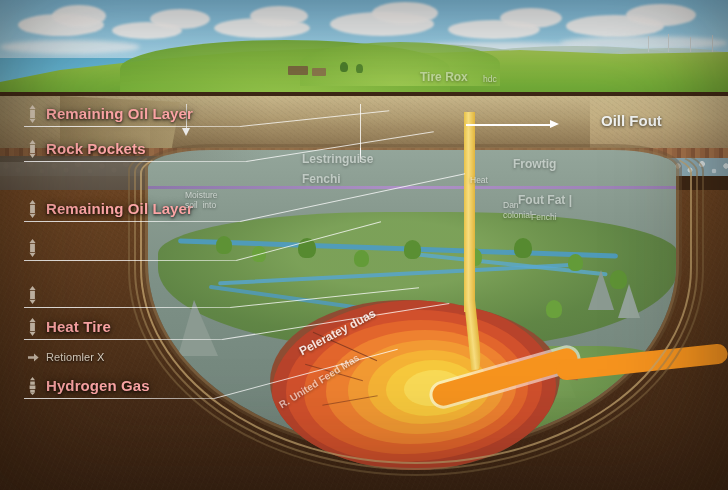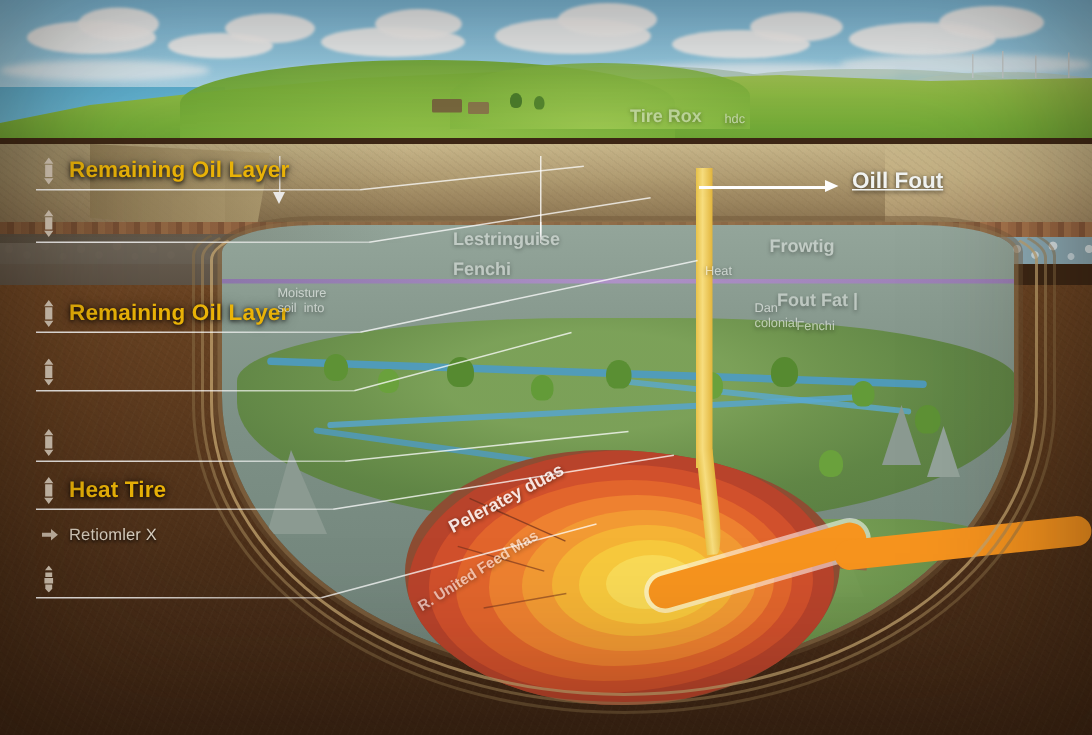--- a/index.html
+++ b/index.html
@@ -20,21 +20,21 @@
   .sea-r{position:absolute;background:linear-gradient(180deg,#79c2e0,#a4d6e8);border-radius:40% 55% 50% 45%;}
 
   
   .hill{position:absolute;border-radius:50% 50% 0 0;}
 
   
   .magma{position:absolute;border-radius:52% 48% 56% 44% / 54% 50% 50% 46%;}
 
   
   .lbl{position:absolute;display:flex;align-items:center;gap:9px;white-space:nowrap;}
-  .lbl .txt{font-weight:bold;color:#eab308;text-shadow:0 1px 3px rgba(0,0,0,.85),0 0 8px rgba(0,0,0,.55);
+  .lbl .txt{font-weight:bold;color:#fca5a5;text-shadow:0 1px 3px rgba(0,0,0,.85),0 0 8px rgba(0,0,0,.55);
             letter-spacing:.1px;font-size:15px;}
   .lbl.small .txt{font-weight:normal;font-size:11px;color:#d9cfc0;text-shadow:0 1px 2px rgba(0,0,0,.8);}
   .rule{position:absolute;height:1px;background:linear-gradient(90deg,rgba(255,255,255,.95),rgba(255,255,255,.5));}
   .lead{position:absolute;height:1px;background:rgba(255,255,255,.75);transform-origin:0 0;}
 
   .mark{width:9px;height:17px;flex:0 0 auto;}
 
   
   .ilbl{position:absolute;white-space:nowrap;color:#f2f4f2;font-size:12px;font-weight:bold;
         text-shadow:0 1px 3px rgba(0,0,0,.7);opacity:.72;}
@@ -240,20 +240,21 @@
             <path d="M4.5 0 7.6 4.1H1.4zM2.1 4.8h4.8v8.2H2.1zM4.5 18 1.4 13.8h6.2z" fill="#d8cbba"></path>
           </svg></span>
         <span class="txt">Remaining Oil Layer</span>
       </div>
       <div class="rule" style="left: 24px; top: 126px; width: 216px;"></div>
       <div class="lead" style="left: 240px; top: 126px; width: 150px; transform: rotate(-6deg);"></div>
       <div class="lbl" style="left: 28px; top: 140px;">
         <span class="mark"><svg width="9" height="18" viewBox="0 0 9 18">
             <path d="M4.5 0 7.6 4.1H1.4zM2.1 4.8h4.8v8.2H2.1zM4.5 18 1.4 13.8h6.2z" fill="#d8cbba"></path>
           </svg></span>
+        <span class="txt">Rock Pockets</span>
       </div>
       <div class="rule" style="left: 24px; top: 161px; width: 222px;"></div>
       <div class="lead" style="left: 246px; top: 161px; width: 190px; transform: rotate(-9deg);"></div>
       <div class="lbl" style="left: 28px; top: 200px;">
         <span class="mark"><svg width="9" height="18" viewBox="0 0 9 18">
             <path d="M4.5 0 7.6 4.1H1.4zM2.1 4.8h4.8v8.2H2.1zM4.5 18 1.4 13.8h6.2z" fill="#d8cbba"></path>
           </svg></span>
         <span class="txt">Remaining Oil Layer</span>
       </div>
       <div class="rule" style="left: 24px; top: 221px; width: 216px;"></div>
@@ -283,29 +284,30 @@
       <div class="lbl small" style="left: 28px; top: 348px;">
         <span class="mark"><svg width="11" height="9" viewBox="0 0 11 9">
             <path d="M0 3.2h6V0.6L10.6 4.5 6 8.4V5.8H0z" fill="#cdbfae"></path>
           </svg></span>
         <span class="txt">Retiomler  X</span>
       </div>
       <div class="lbl" style="left: 28px; top: 377px;">
         <span class="mark"><svg width="9" height="18" viewBox="0 0 9 18">
             <path d="M4.5 0 7 3.2H2zM2.2 4.6h4.6v3.1H2.2zM1.6 8.4h5.8v3.6H1.6zM2.2 12.7h4.6v2.6H2.2zM4.5 18 2 15.4h5z" fill="#d8cbba"></path>
           </svg></span>
+        <span class="txt">Hydrogen Gas</span>
       </div>
       <div class="rule" style="left: 24px; top: 398px; width: 190px;"></div>
       <div class="lead" style="left: 214px; top: 398px; width: 190px; transform: rotate(-15deg);"></div>
     </div>
 
   <div id="surface-labels">
       <div class="ilbl faint" style="left: 420px; top: 70px; text-align: center;">Tire Rox</div>
       <div class="ilbl tiny" style="left: 470px; top: 74px;">hdc</div>
-      <div class="ilbl" style="opacity: 1; font-size: 15px; left: 568px; top: 112px; text-decoration: underline;">Oill Fout</div>
+      <div class="ilbl" style="opacity: 1; font-size: 15px; left: 601px; top: 112px;">Oill Fout</div>
     </div>
 
   <div id="interior-labels">
       <div class="ilbl faint" style="left: 302px; top: 152px; white-space: pre;">Lestringuise</div>
       <div class="ilbl faint" style="left: 302px; top: 172px; white-space: pre;">Fenchi</div>
       <div class="ilbl faint" style="left: 513px; top: 157px; white-space: pre;">Frowtig</div>
       <div class="ilbl faint" style="left: 518px; top: 193px; white-space: pre;">Fout Fat |</div>
       <div class="ilbl tiny" style="left: 457px; top: 175px; white-space: pre;">Heat</div>
       <div class="ilbl tiny" style="left: 490px; top: 200px; white-space: pre;">Dan
 colonial</div>

